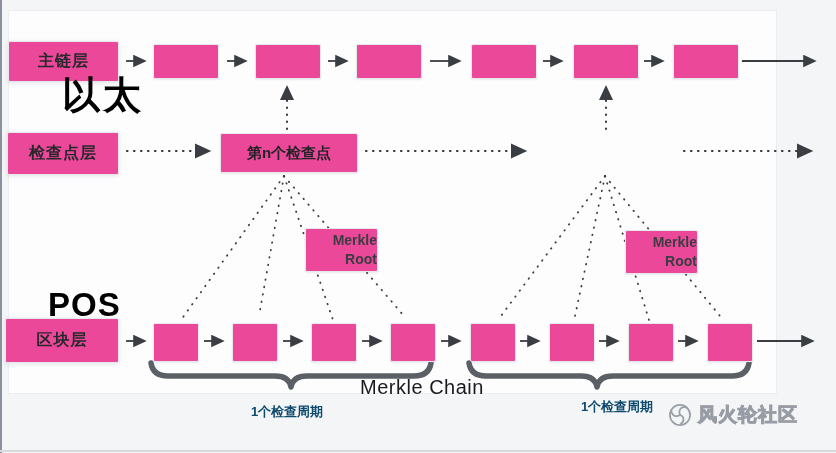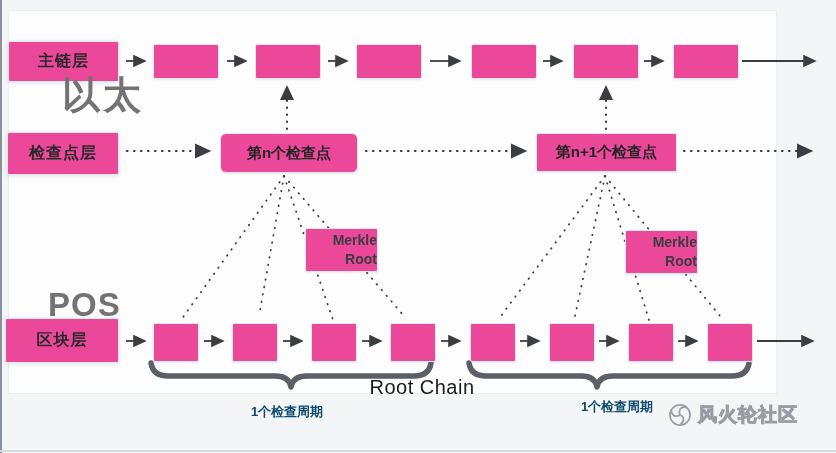--- a/index.html
+++ b/index.html
@@ -10,21 +10,21 @@
   .panel{position:absolute;left:8px;top:10px;width:767px;height:382px;background:#fdfdfe;border:1px solid #ecedf0;}
   svg.connectors{position:absolute;left:0;top:0;width:836px;height:453px;z-index:1;}
   .box{position:absolute;z-index:2;background:#ec4899;border:1px solid #e6e8eb;border-radius:2px;
        box-shadow:0 1px 2px rgba(140,150,160,.18);}
   .labelbox{display:flex;align-items:center;justify-content:center;font-weight:bold;
        font-size:16px;color:#26282b;letter-spacing:1px;box-shadow:0 1px 4px rgba(140,150,160,.25);}
   .cpbox{display:flex;align-items:center;justify-content:center;font-weight:bold;
        font-size:15px;color:#222427;}
   .merkle{display:flex;align-items:center;justify-content:center;text-align:right;
        font-size:14px;font-weight:600;color:#3a3d42;line-height:1.35;margin-left:48px;}
-  .annotation{position:absolute;z-index:3;color:#737373;font-weight:bold;line-height:1;}
+  .annotation{position:absolute;z-index:3;color:#000000;font-weight:bold;line-height:1;}
   .ann-eth{left:62px;top:76px;font-size:38px;letter-spacing:3px;}
   .ann-pos{left:48px;top:288px;font-size:33px;letter-spacing:1px;}
   .matic{position:absolute;z-index:3;left:352px;top:376px;width:140px;text-align:center;
        font-size:20px;color:#1a1b1e;letter-spacing:.5px;}
   .cycle{position:absolute;z-index:3;width:110px;text-align:center;font-size:13px;
        font-weight:bold;color:#0c4a6e;}
   .cycle-left{left:232px;top:403px;}
   .cycle-right{left:562px;top:398px;}
   .watermark{position:absolute;z-index:3;left:666px;top:402px;display:flex;align-items:center;gap:4px;}
   .watermark-text{font-size:19px;font-weight:bold;letter-spacing:1px;color:#c2410c;
@@ -103,39 +103,38 @@
   <div class="box labelbox" style="left:5px;top:318px;width:112px;height:43px;">区块层</div>
   <div class="box labelbox" style="left:7px;top:132px;width:110px;height:41px;">检查点层</div>
 
   <div class="box mcb" style="left:153px;"></div>
   <div class="box mcb" style="left:255px;"></div>
   <div class="box mcb" style="left:356px;"></div>
   <div class="box mcb" style="left:471px;"></div>
   <div class="box mcb" style="left:573px;"></div>
   <div class="box mcb" style="left:673px;"></div>
 
-  <div class="box cpbox" style="left:220px;top:133px;width:136px;height:38px;border-radius:6px;">第n个检查点</div>
-  <div class="box cpbox" style="left:536px;top:133px;width:139px;height:37px;">第n+1个检查点</div>
+  <div class="box cpbox" style="left:220px;top:133px;width:136px;height:38px;">第n个检查点</div>
 
   <div class="box merkle" style="left:257px;top:228px;width:71px;height:42px;">Merkle Root</div>
   <div class="box merkle" style="left:577px;top:230px;width:71px;height:42px;">Merkle Root</div>
 
   <div class="box blk" style="left:153px;"></div>
   <div class="box blk" style="left:232px;"></div>
   <div class="box blk" style="left:311px;"></div>
   <div class="box blk" style="left:390px;"></div>
   <div class="box blk" style="left:470px;"></div>
   <div class="box blk" style="left:549px;"></div>
   <div class="box blk" style="left:628px;"></div>
   <div class="box blk" style="left:707px;"></div>
 
   <div class="annotation ann-eth">以太</div>
   <div class="annotation ann-pos">POS</div>
 
-  <div class="matic">Root Chain</div>
+  <div class="matic">Merkle Chain</div>
   <div class="cycle cycle-left">1个检查周期</div>
   <div class="cycle cycle-right">1个检查周期</div>
 
   <div class="watermark">
     <svg width="28" height="26" viewBox="0 0 24 24" fill="none" stroke="#9aa0a8" stroke-width="1.6" stroke-linecap="round">
       <circle cx="12" cy="12" r="9.3"></circle>
       <path d="M12 12 C 10 6.5, 14 3.5, 18.5 5.5"></path>
       <path d="M12 12 C 16 13, 16.5 18, 12.5 20.5"></path>
       <path d="M12 12 C 8 14.5, 4.5 12.5, 3.8 7.8"></path>
     </svg>

